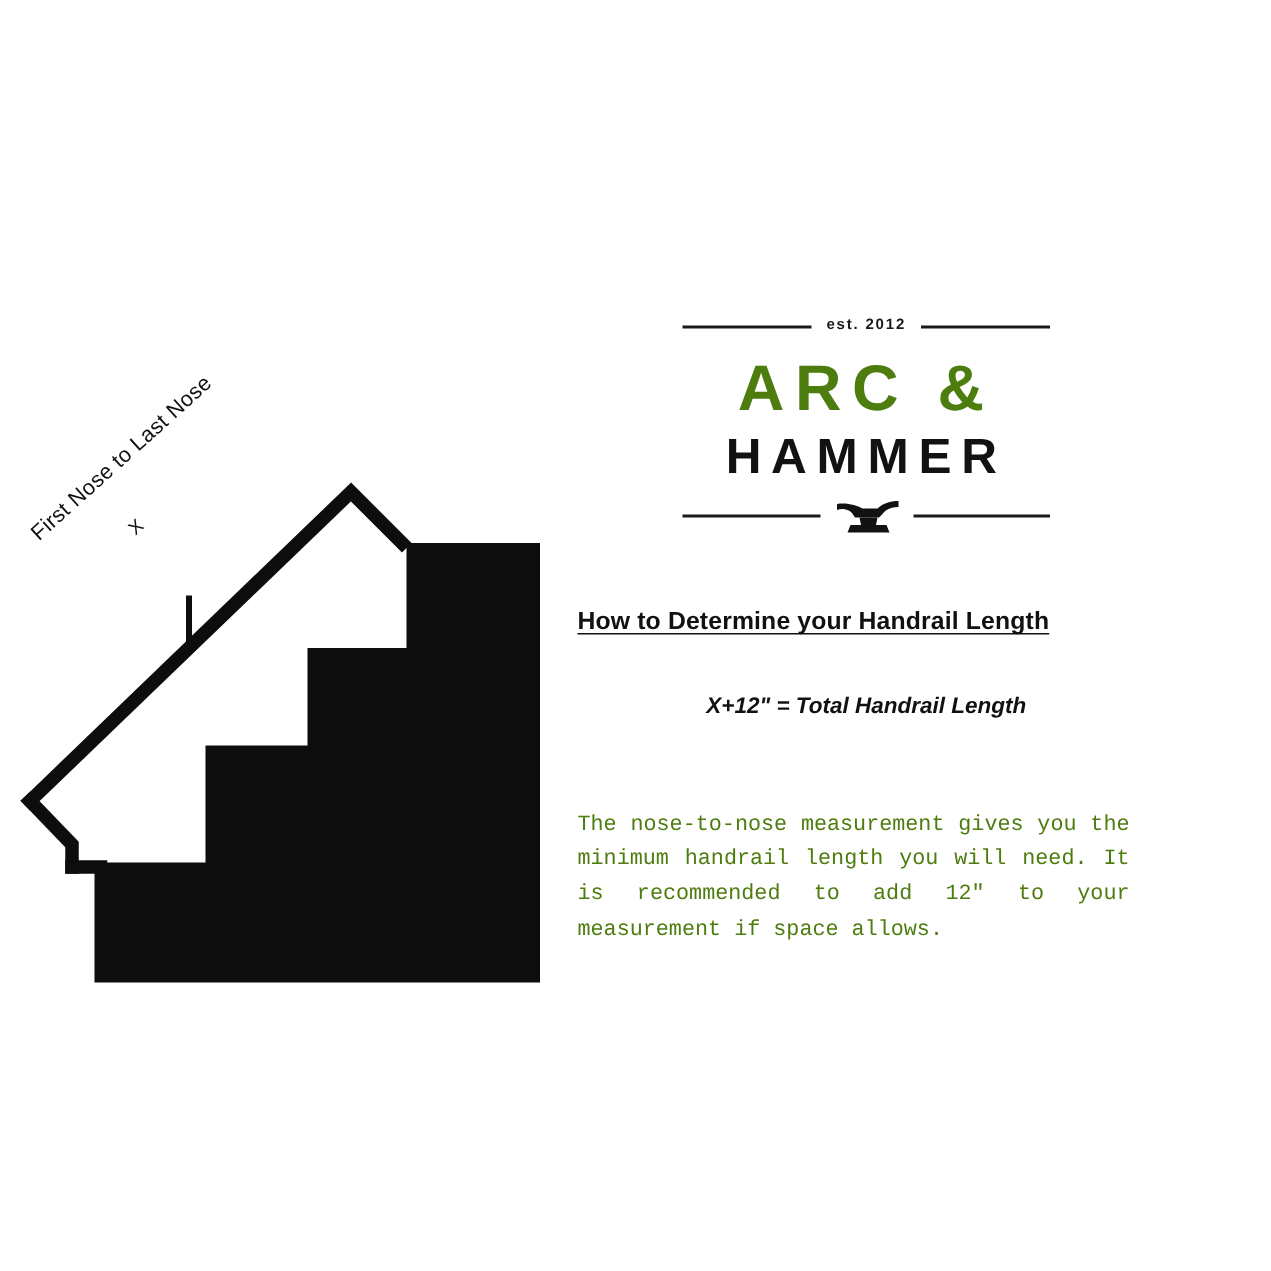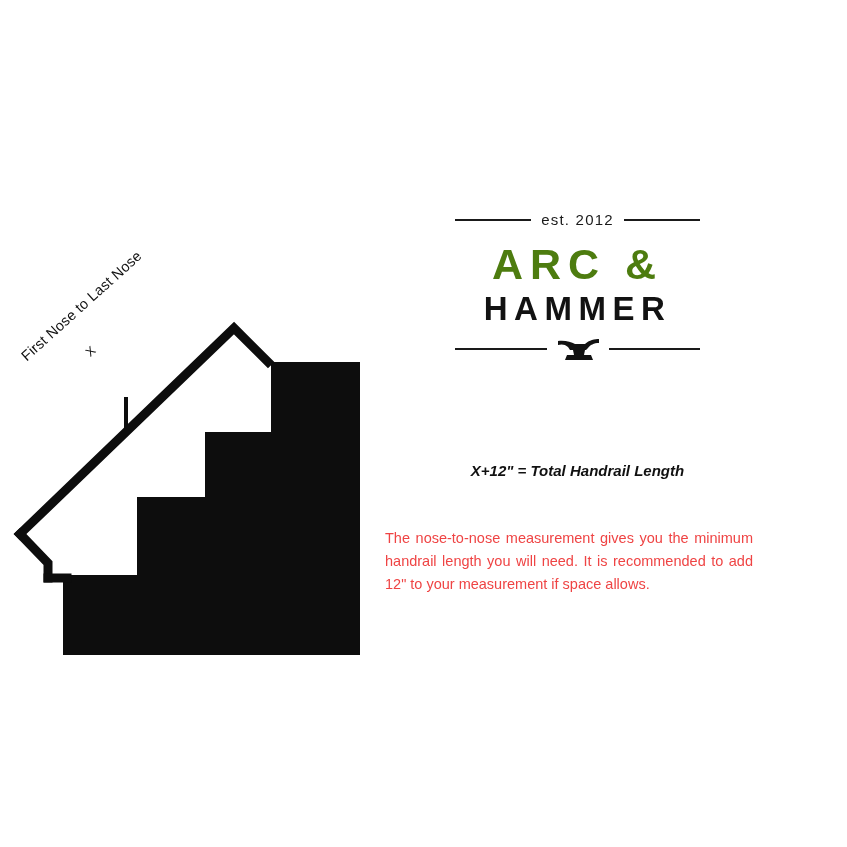--- a/index.html
+++ b/index.html
@@ -76,22 +76,22 @@
     gap: 10px;
     width: 245px;
     margin: 0 auto;
   }
   .logo-rule {
     height: 0;
     border-top: 2.5px solid #1a1a1a;
     flex: 1 1 auto;
   }
   #logo-est {
-    font-size: 15px;
-    font-weight: normal;
+    font-size: 10px;
+    font-weight: bold;
     letter-spacing: 1.2px;
     color: #1a1a1a;
     line-height: 1;
     padding-bottom: 1px;
   }
   #logo-arc {
     font-size: 43px;
     font-weight: bold;
     letter-spacing: 7px;
     line-height: 1.15;
@@ -141,26 +141,27 @@
     width: 385px;
     text-align: center;
     font-size: 15px;
     font-style: italic;
     font-weight: bold;
     color: #111111;
   }
   #body-copy {
     position: absolute;
     left: 0;
-    top: 512px;
+    top: 524px;
     width: 368px;
     font-size: 14.5px;
     line-height: 1.62;
     text-align: justify;
-    color: #ef4444;
+    color: #4d7c0f;
+    font-family: Liberation Mono, monospace;
   }
 </style>
 </head>
 <body>
 
 <div id="diagram-panel">
 
   <svg id="stair-svg" width="390" height="847" viewBox="0 0 390 847">
 
     <path d="M 63 655 L 63 575 L 137 575 L 137 497 L 205 497 L 205 432 L 271 432 L 271 362 L 360 362 L 360 655 Z" fill="#0d0d0d"></path>
@@ -199,17 +200,18 @@
         <svg width="46" height="26" viewBox="0 0 46 26" aria-hidden="true">
           <path d="M3 5 C10 4 16 6 20 8 L30 8 C34 4 40 3 44 3 L44 7 C39 7 35 9 33 12 L31 14 L15 14 L13 11 C10 8 6 8 3 9 Z" fill="#121212"></path>
           <path d="M18 14 L30 14 L29 19 L19 19 Z" fill="#121212"></path>
           <path d="M12 19 L36 19 L38 24 L10 24 Z" fill="#121212"></path>
         </svg>
       </span>
       <span class="logo-rule"></span>
     </div>
   </div>
 
+  <div id="headline">How to Determine your Handrail Length</div>
 
   <div id="formula">X+12" = Total Handrail Length</div>
 
   <p id="body-copy">The nose-to-nose measurement gives you the minimum handrail length you will need. It is recommended to add 12" to your measurement if space allows.</p>
 </div>
 
 </body></html>

